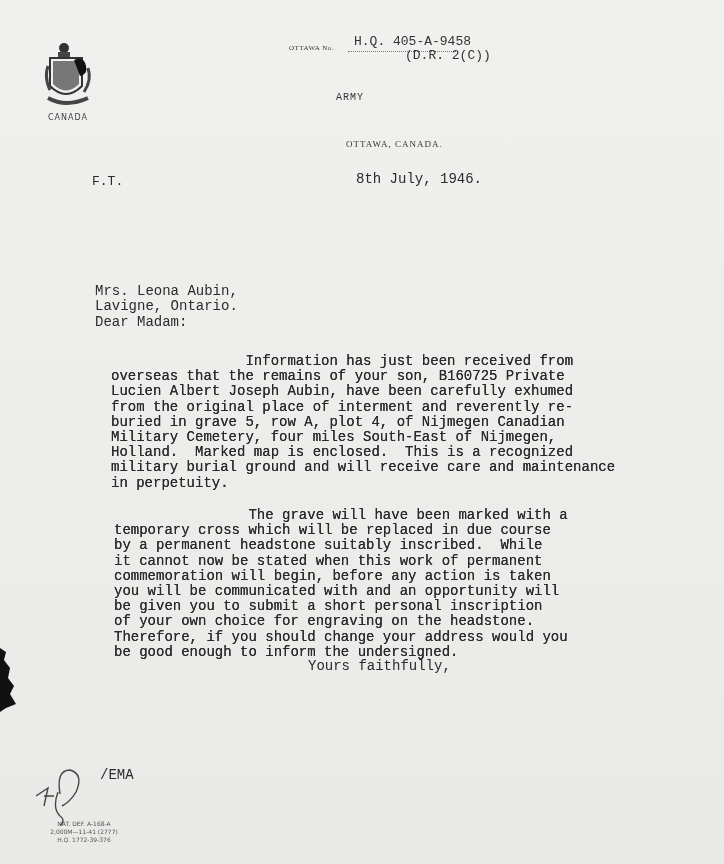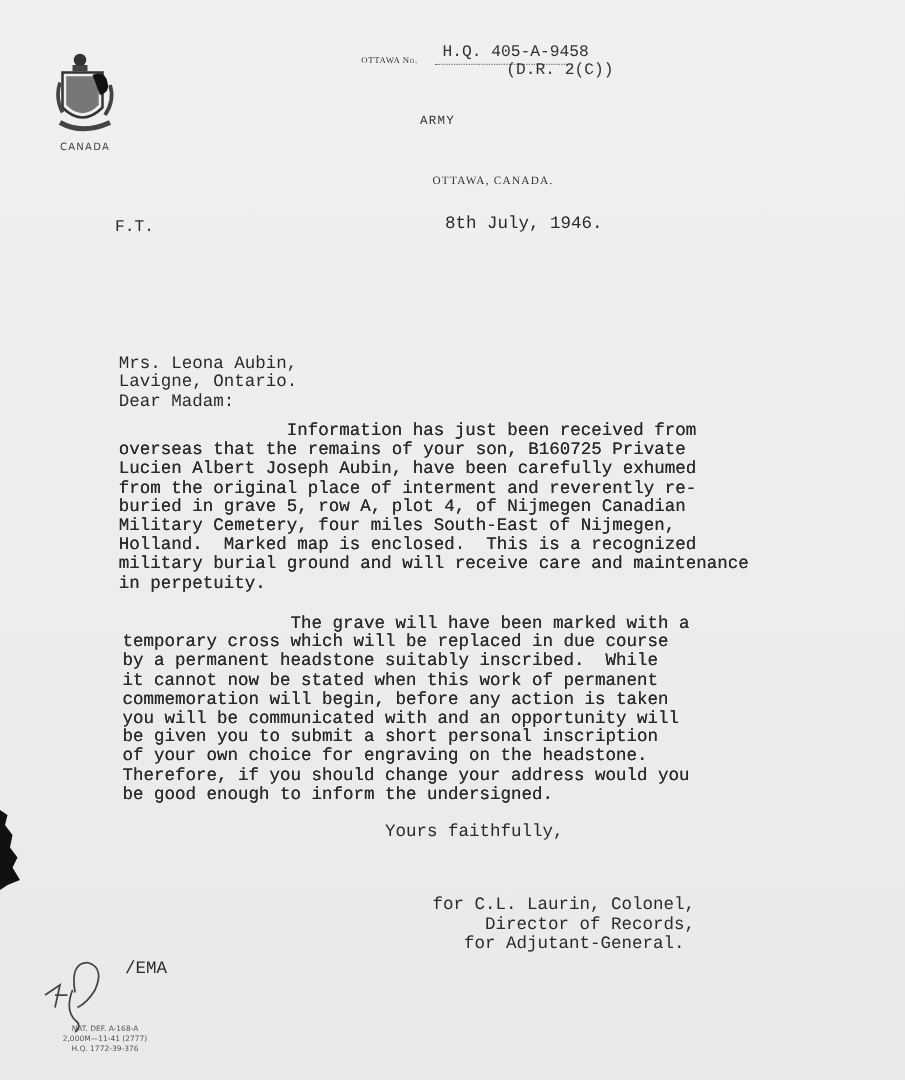--- a/index.html
+++ b/index.html
@@ -60,21 +60,21 @@
     .date {
       position: absolute; left: 356px; top: 171px; font-size: 14px;
     }
     .address {
       position: absolute; left: 95px; top: 284px; font-size: 14px; line-height: 15px;
     }
     .salutation {
       position: absolute; left: 95px; top: 314px; font-size: 14px; text-align: center;
     }
     .para {
-      position: absolute; font-size: 14px; line-height: 15.2px; white-space: pre; margin: 0;
+      position: absolute; font-size: 14px; line-height: 15.2px; white-space: pre; margin: 16px;
       font-family: "Liberation Mono", "DejaVu Sans Mono", monospace;
       text-shadow: 0 0 0.4px #333;
     }
     .p1 { left: 95px; top: 338px; }
     .p2 { left: 98px; top: 492px; }
     .closing {
       position: absolute; left: 308px; top: 658px; font-size: 14px;
     }
     .signature {
       position: absolute; left: 346px; top: 717px; font-size: 14px; line-height: 15.5px; white-space: pre;
@@ -145,23 +145,20 @@
 by a permanent headstone suitably inscribed.  While
 it cannot now be stated when this work of permanent
 commemoration will begin, before any action is taken
 you will be communicated with and an opportunity will
 be given you to submit a short personal inscription
 of your own choice for engraving on the headstone.
 Therefore, if you should change your address would you
 be good enough to inform the undersigned.</pre>
 
   <div class="closing">Yours faithfully,</div>
-  <pre class="signature">for C.L. Laurin, Colonel,
-     Director of Records,
-   for Adjutant-General.</pre>
 
   <svg class="initials" viewBox="0 0 62 60">
     <path d="M30 28 Q26 4 40 4 Q54 8 46 26 Q40 36 32 40" fill="none" stroke="#444" stroke-width="1.4"></path>
     <path d="M6 30 L18 22 L14 40 M14 30 L24 30" fill="none" stroke="#444" stroke-width="1.4"></path>
     <path d="M28 26 Q22 42 30 50 Q36 54 30 60" fill="none" stroke="#444" stroke-width="1.4"></path>
   </svg>
   <div class="typist">/EMA</div>
 
   <div class="form-no">
     <div>NAT. DEF. A-168-A</div>

